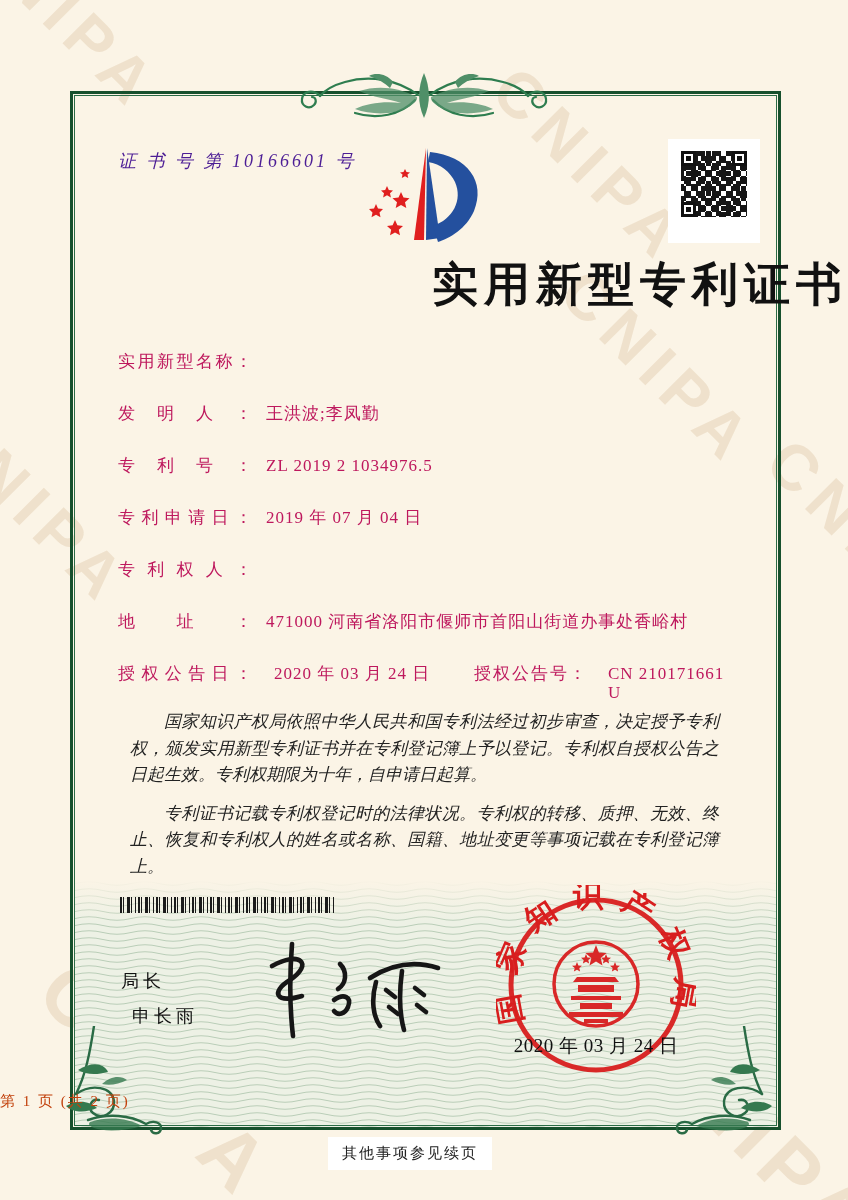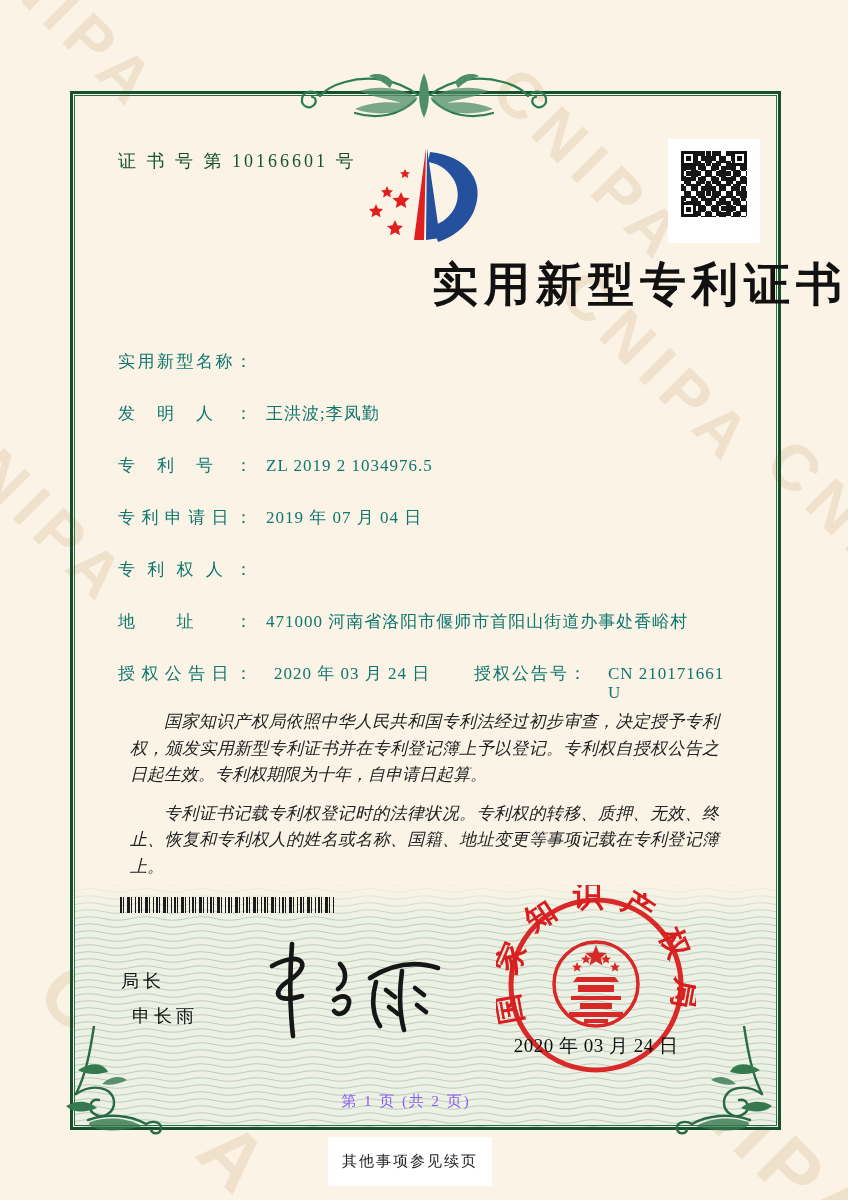--- a/index.html
+++ b/index.html
@@ -21,36 +21,36 @@
   .frame{position:absolute;left:70px;top:91px;width:705px;height:1033px;
       border:3px solid #17502d;z-index:2;pointer-events:none;}
   .frame::after{content:"";position:absolute;inset:1px;border:1px solid #2a6b45;}
 
   .ornament-top{position:absolute;left:299px;top:55px;z-index:3;}
   .flourish{position:absolute;z-index:3;}
   .flourish.left{left:58px;top:1026px;}
   .flourish.right{left:668px;top:1026px;transform:scaleX(-1);}
 
   
-  .cert-no{position:absolute;left:118px;top:149px;font-size:18px;letter-spacing:3px;color:#14532d;z-index:4;}
+  .cert-no{position:absolute;left:118px;top:149px;font-size:18px;letter-spacing:3px;color:#4c1d95;z-index:4;font-style:italic;}
   .logo{position:absolute;left:352px;top:130px;z-index:4;}
   .qr-wrap{position:absolute;left:668px;top:139px;width:92px;height:104px;background:#ffffff;z-index:4;}
   .qr{position:absolute;left:13px;top:12px;width:66px;height:66px;background:
       repeating-conic-gradient(#161616 0% 25%,transparent 0% 50%),
       repeating-conic-gradient(#161616 0% 25%,transparent 0% 50%);
       background-size:10px 10px,14px 14px;background-position:0 0,3px 5px;background-color:#fff;}
   .finder{position:absolute;width:15px;height:15px;border:3px solid #111;background:#fff;box-sizing:border-box;}
   .finder::after{content:"";position:absolute;inset:2px;background:#111;}
   .finder.tl{left:0;top:0;} .finder.tr{right:0;top:0;} .finder.bl{left:0;bottom:0;}
 
   .title{position:absolute;left:0;top:254px;width:848px;text-align:right;
       font-size:46px;font-weight:bold;letter-spacing:6px;color:#111;z-index:4;}
 
   
-  .fields{position:absolute;left:118px;top:352px;width:614px;z-index:4;font-size:17px;color:#0f766e;}
+  .fields{position:absolute;left:118px;top:352px;width:614px;z-index:4;font-size:17px;color:#be185d;}
   .frow{display:flex;margin-bottom:33px;line-height:19px;}
   .flabel{width:134px;flex:0 0 134px;text-align:justify;text-align-last:justify;}
   .fvalue{margin-left:14px;letter-spacing:1px;}
   .grant-row{display:flex;line-height:19px;gap:8px;}
   .glabel2{width:112px;flex:0 0 112px;text-align:justify;text-align-last:justify;margin-left:20px;}
   .gdate{margin-left:14px;width:172px;flex:0 0 172px;letter-spacing:1px;}
 
   .paras{position:absolute;left:118px;top:697px;width:613px;z-index:4;
       font-size:17px;line-height:26.5px;color:#222;text-align:justify;}
   .paras p{margin:12px;text-indent:2em;font-style:italic;}
@@ -64,24 +64,24 @@
         #1b1b1b 11px,#1b1b1b 12px,transparent 12px,transparent 15px,
         #1b1b1b 15px,#1b1b1b 16px,transparent 16px,transparent 18px);}
   .signer-title{position:absolute;left:121px;top:969px;font-size:18px;letter-spacing:4px;color:#111;z-index:4;}
   .signer-name{position:absolute;left:132px;top:1004px;font-size:18px;letter-spacing:4px;color:#111;z-index:4;}
   .signature{position:absolute;left:252px;top:938px;z-index:4;}
 
   .seal{position:absolute;left:496px;top:885px;z-index:4;}
   .seal-date{position:absolute;left:496px;top:1033px;width:200px;text-align:center;
       font-size:19px;color:#111;letter-spacing:0.5px;z-index:5;}
 
-  .page-info{position:absolute;left:0;top:1092px;width:812px;text-align:center;
-      font-size:15px;letter-spacing:2px;color:#8b5cf6;z-index:4;}
+  .page-info{position:absolute;left:0;top:1092px;width:812px;
+      font-size:15px;letter-spacing:2px;color:#c2410c;z-index:4;}
   .cont-note{position:absolute;left:328px;top:1137px;background:#ffffff;
-      padding:15px 14px;font-size:15px;letter-spacing:2px;color:#222;z-index:4;}
+      padding:7px 14px;font-size:15px;letter-spacing:2px;color:#222;z-index:4;}
 </style>
 </head>
 <body>
 
 <div class="page">
 
   <span class="wm" style="left:-60px;top:-25px;">CNIPA</span>
   <span class="wm" style="left:468px;top:128px;">CNIPA</span>
   <span class="wm" style="left:536px;top:330px;">CNIPA</span>
   <span class="wm" style="left:-90px;top:470px;">CNIPA</span>

